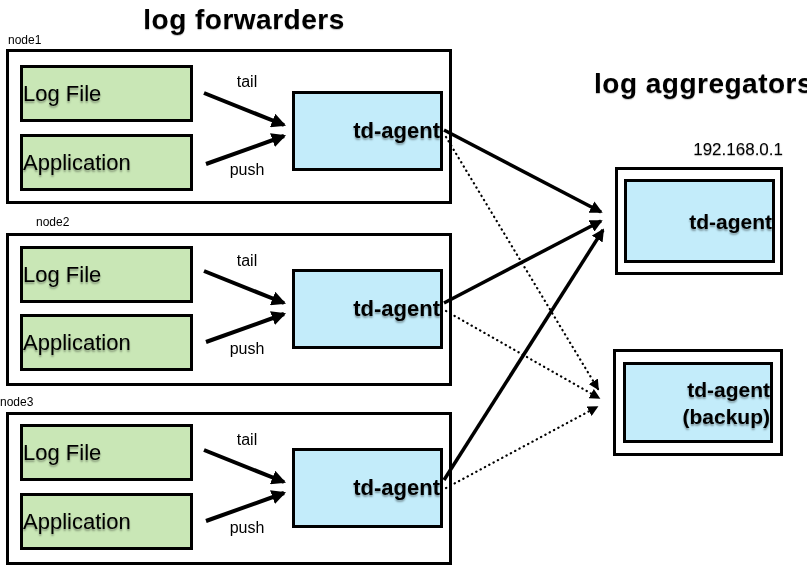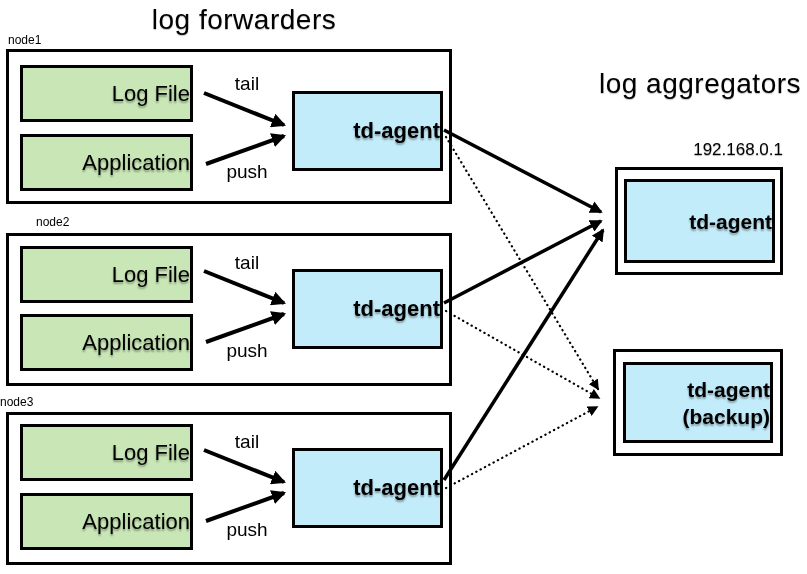--- a/index.html
+++ b/index.html
@@ -13,35 +13,35 @@
   .stage{
     position:relative;
     width:807px;height:574px;
     background:var(--bg);
     font-family:"Liberation Sans", sans-serif;
     color:var(--text);
     overflow:hidden;
   }
   .abs{position:absolute;box-sizing:border-box;}
   .title{
-    font-size:28px;font-weight:400;letter-spacing:0.5px;
+    font-size:28px;font-weight:700;letter-spacing:0.5px;
     text-align:center;white-space:nowrap;
     text-shadow:0 1px 1px rgba(0,0,0,0.25);
   }
   .node-label{
     font-size:12px;line-height:16px;white-space:nowrap;
   }
   .node-box{
     border:3px solid var(--border);
     background:var(--bg);
   }
   .green-box{
     border:3px solid var(--border);
     background:var(--green);
-    display:flex;align-items:center;justify-content:flex-end;
+    display:flex;align-items:center;justify-content:flex-start;
     font-size:22px;
     text-shadow:0 2px 2px rgba(0,0,0,0.35);
   }
   .blue-box{
     border:3px solid var(--border);
     background:var(--blue);
     display:flex;flex-direction:column;align-items:flex-end;justify-content:center;
     font-size:22px;
     text-shadow:0 2px 2px rgba(0,0,0,0.35);
     font-weight:bold;
@@ -51,21 +51,21 @@
     background:var(--bg);
   }
   .agg-inner{
     font-size:21px;line-height:27px;text-align:center;
   }
   .ip-label{
     font-size:17px;text-align:center;white-space:nowrap;
     text-shadow:0 1px 1px rgba(0,0,0,0.3);
   }
   .arrow-label{
-    font-size:19px;text-align:center;white-space:nowrap;
+    font-size:16px;text-align:center;white-space:nowrap;
   }
   .arrows{position:absolute;left:0;top:0;pointer-events:none;}
   .arrows .solid{stroke:var(--border);stroke-width:4;fill:none;}
   .arrows .cross{stroke:var(--border);stroke-width:3.5;fill:none;}
   .arrows .dotted{stroke:var(--border);stroke-width:2.2;fill:none;
     stroke-dasharray:0.3 4.6;stroke-linecap:round;}
 </style>
 </head>
 <body>
 

